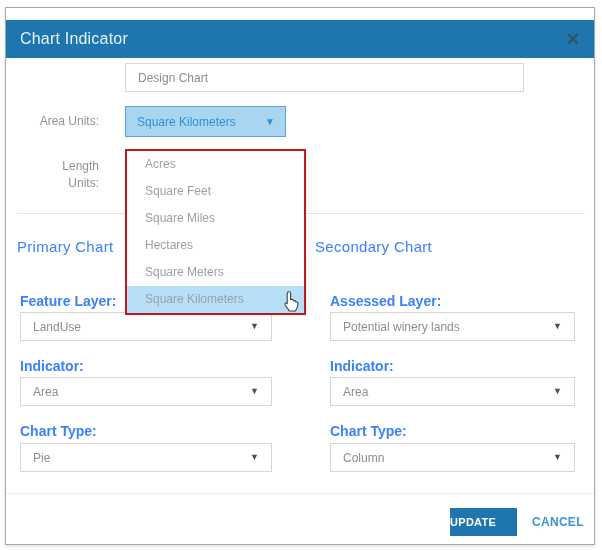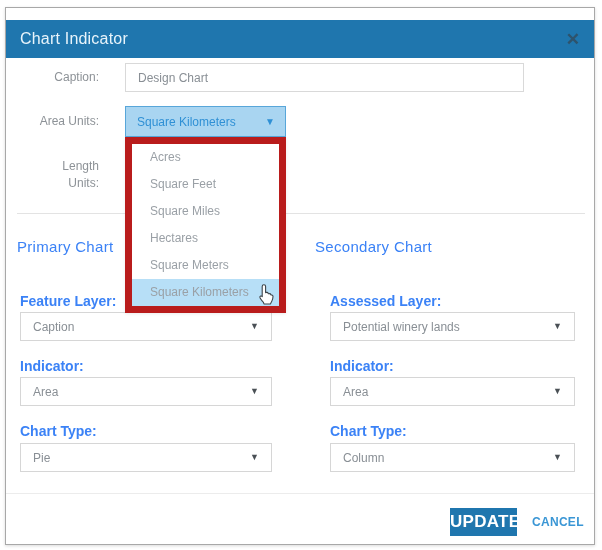--- a/index.html
+++ b/index.html
@@ -37,22 +37,22 @@
 
   
   .areaunits-label { top:98px; height:31px; line-height:31px; }
   .dd-selected {
     position:absolute; left:119px; top:98px; width:161px; height:31px;
     background:#a9d5f1; border:1px solid #58a6d9; color:#2f90d5; font-size:12px;
     display:flex; align-items:center; justify-content:space-between; padding:0 10px 0 11px;
     cursor:pointer; z-index:5;
   }
   .dd-list {
-    position:absolute; left:119px; top:129px; width:161px; z-index:6;
-    background:#fff; border:7px solid #b91c1c; list-style:none;
+    position:absolute; left:119px; top:141px; width:181px; z-index:6;
+    background:#fff; border:2px solid #b91c1c; list-style:none;
     box-shadow:0 1px 3px rgba(0,0,0,.08);
   }
   .dd-list li {
     height:27px; line-height:27px; padding-left:18px; font-size:12px;
     color:#9aa0a6; cursor:pointer; position:relative;
   }
   .dd-list li.highlight { background:#b7dff7; }
   .hand-cursor { position:absolute; right:3px; top:4px; z-index:7; }
 
   
@@ -75,40 +75,39 @@
     justify-content:space-between; padding:0 12px; cursor:pointer;
   }
   .lbl-r1 { top:285px; } .box-r1 { top:304px; }
   .lbl-r2 { top:350px; } .box-r2 { top:369px;text-align:right; }
   .lbl-r3 { top:415px; } .box-r3 { top:435px; }
 
   
   .divider2 { position:absolute; left:0; right:0; top:485px; border-top:1px solid #ececec; }
   .update-btn {
     position:absolute; left:444px; top:500px; width:67px; height:28px;
-    background:#1f76ae; color:#fff; font-size:17px; font-weight:bold;
-    letter-spacing:.3px; text-align:center; line-height:28px; cursor:pointer;
+    background:#1f76ae; color:#fff; font-size:11px; font-weight:bold;
+    letter-spacing:.3px; text-align:left; line-height:28px; cursor:pointer;
     font-family:"Liberation Sans", sans-serif; border:none;
   }
   .cancel-link {
     position:absolute; left:526px; top:500px; height:28px; line-height:28px;
     color:#3a96d5; font-size:12px; font-weight:bold; letter-spacing:.3px; cursor:pointer;
   }
 </style>
 </head>
 <body>
 
 <div class="dialog">
 
   <div class="dialog-header">
     <span class="dialog-title">Chart Indicator</span>
     <span class="close-btn">✕</span>
   </div>
 
-  <label class="flabel caption-label">Caption:</label>
   <input class="caption-input" type="text" value="Design Chart" style="">
 
   <label class="flabel areaunits-label">Area Units:</label>
   <div class="dd-selected">
     <span>Square Kilometers</span>
     <span class="caret-blue">▼</span>
   </div>
   <ul class="dd-list">
     <li>Acres</li>
     <li>Square Feet</li>
@@ -131,21 +130,21 @@
   </div>
 
   <div class="divider1"></div>
 
   <div class="section-heading heading-primary">Primary Chart</div>
   <div class="section-heading heading-secondary">Secondary Chart</div>
 
   <div class="col-left">
     <div class="field-label lbl-r1">Feature Layer:</div>
     <div class="select-box box-r1">
-      <span class="value-text">Caption</span>
+      <span class="value-text">LandUse</span>
       <span class="caret-dark">▼</span>
     </div>
     <div class="field-label lbl-r2">Indicator:</div>
     <div class="select-box box-r2">
       <span class="value-text">Area</span>
       <span class="caret-dark">▼</span>
     </div>
     <div class="field-label lbl-r3">Chart Type:</div>
     <div class="select-box box-r3">
       <span class="value-text">Pie</span>

